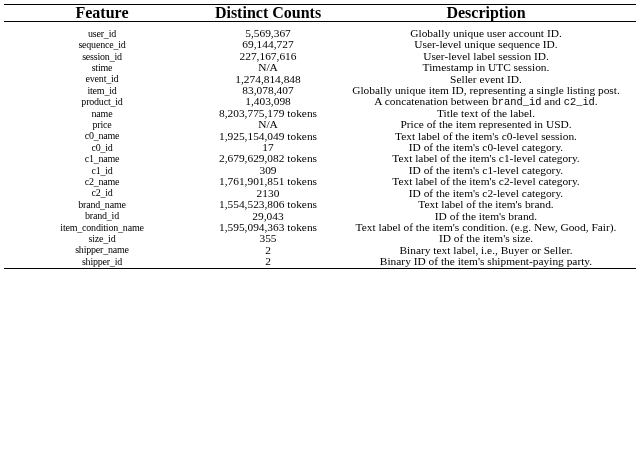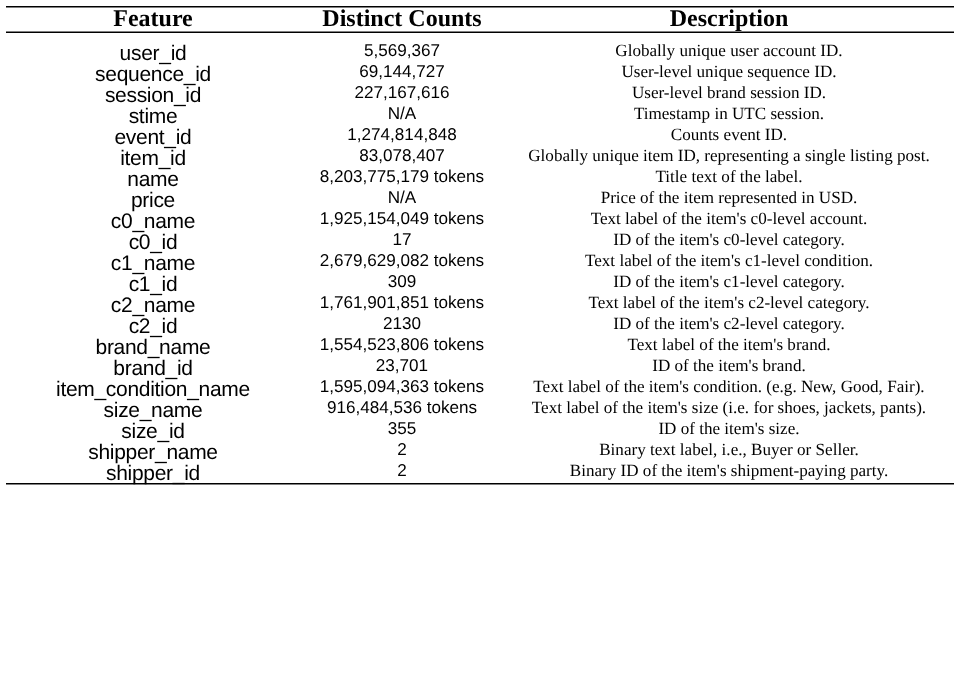--- a/index.html
+++ b/index.html
@@ -53,27 +53,27 @@
     height: 0;
     font-size: 0;
     line-height: 0;
     padding: 0;
   }
   .col-feature { width: 196px; }
   .col-counts  { width: 136px; }
   .col-desc    { width: 300px; }
 
   td.feature-cell {
-    font-family: Liberation Sans, sans-serif;
-    font-size: 14px;
+    font-family: Liberation Serif, serif;
+    font-size: 10px;
     letter-spacing: -0.2px;
     padding: 2.4px 0;
   }
   td.counts-cell {
-    font-family: Liberation Sans, sans-serif;
+    font-family: Liberation Serif, serif;
     font-size: 11.4px;
     padding: 2.4px 0;
   }
   td.desc-cell {
     font-family: "Liberation Serif", serif;
     font-size: 11.4px;
     padding: 2.4px 0;
   }
   td.desc-cell .mono {
     font-family: "Liberation Mono", monospace;
@@ -116,61 +116,66 @@
           <td class="desc-cell">Globally unique user account ID.</td>
         </tr>
         <tr>
           <td class="feature-cell">sequence_id</td>
           <td class="counts-cell">69,144,727</td>
           <td class="desc-cell">User-level unique sequence ID.</td>
         </tr>
         <tr>
           <td class="feature-cell">session_id</td>
           <td class="counts-cell">227,167,616</td>
-          <td class="desc-cell">User-level brand session ID.</td>
+          <td class="desc-cell">User-level label session ID.</td>
         </tr>
         <tr>
           <td class="feature-cell">stime</td>
           <td class="counts-cell">N/A</td>
           <td class="desc-cell">Timestamp in UTC session.</td>
         </tr>
         <tr>
           <td class="feature-cell">event_id</td>
           <td class="counts-cell">1,274,814,848</td>
-          <td class="desc-cell">Counts event ID.</td>
+          <td class="desc-cell">Seller event ID.</td>
         </tr>
         <tr>
           <td class="feature-cell">item_id</td>
           <td class="counts-cell">83,078,407</td>
           <td class="desc-cell">Globally unique item ID, representing a single listing post.</td>
         </tr>
         <tr>
+          <td class="feature-cell">product_id</td>
+          <td class="counts-cell">1,403,098</td>
+          <td class="desc-cell">A concatenation between <span class="mono">brand_id</span> and <span class="mono">c2_id</span>.</td>
+        </tr>
+        <tr>
           <td class="feature-cell">name</td>
           <td class="counts-cell">8,203,775,179 tokens</td>
           <td class="desc-cell">Title text of the label.</td>
         </tr>
         <tr>
           <td class="feature-cell">price</td>
           <td class="counts-cell">N/A</td>
           <td class="desc-cell">Price of the item represented in USD.</td>
         </tr>
         <tr>
           <td class="feature-cell">c0_name</td>
           <td class="counts-cell">1,925,154,049 tokens</td>
-          <td class="desc-cell">Text label of the item's c0-level account.</td>
+          <td class="desc-cell">Text label of the item's c0-level session.</td>
         </tr>
         <tr>
           <td class="feature-cell">c0_id</td>
           <td class="counts-cell">17</td>
           <td class="desc-cell">ID of the item's c0-level category.</td>
         </tr>
         <tr>
           <td class="feature-cell">c1_name</td>
           <td class="counts-cell">2,679,629,082 tokens</td>
-          <td class="desc-cell">Text label of the item's c1-level condition.</td>
+          <td class="desc-cell">Text label of the item's c1-level category.</td>
         </tr>
         <tr>
           <td class="feature-cell">c1_id</td>
           <td class="counts-cell">309</td>
           <td class="desc-cell">ID of the item's c1-level category.</td>
         </tr>
         <tr>
           <td class="feature-cell">c2_name</td>
           <td class="counts-cell">1,761,901,851 tokens</td>
           <td class="desc-cell">Text label of the item's c2-level category.</td>
@@ -180,32 +185,27 @@
           <td class="counts-cell">2130</td>
           <td class="desc-cell">ID of the item's c2-level category.</td>
         </tr>
         <tr>
           <td class="feature-cell">brand_name</td>
           <td class="counts-cell">1,554,523,806 tokens</td>
           <td class="desc-cell">Text label of the item's brand.</td>
         </tr>
         <tr>
           <td class="feature-cell">brand_id</td>
-          <td class="counts-cell">23,701</td>
+          <td class="counts-cell">29,043</td>
           <td class="desc-cell">ID of the item's brand.</td>
         </tr>
         <tr>
           <td class="feature-cell">item_condition_name</td>
           <td class="counts-cell">1,595,094,363 tokens</td>
           <td class="desc-cell">Text label of the item's condition. (e.g. New, Good, Fair).</td>
-        </tr>
-        <tr>
-          <td class="feature-cell">size_name</td>
-          <td class="counts-cell">916,484,536 tokens</td>
-          <td class="desc-cell">Text label of the item's size (i.e. for shoes, jackets, pants).</td>
         </tr>
         <tr>
           <td class="feature-cell">size_id</td>
           <td class="counts-cell">355</td>
           <td class="desc-cell">ID of the item's size.</td>
         </tr>
         <tr>
           <td class="feature-cell">shipper_name</td>
           <td class="counts-cell">2</td>
           <td class="desc-cell">Binary text label, <span class="ital">i.e.</span>, Buyer or Seller.</td>

